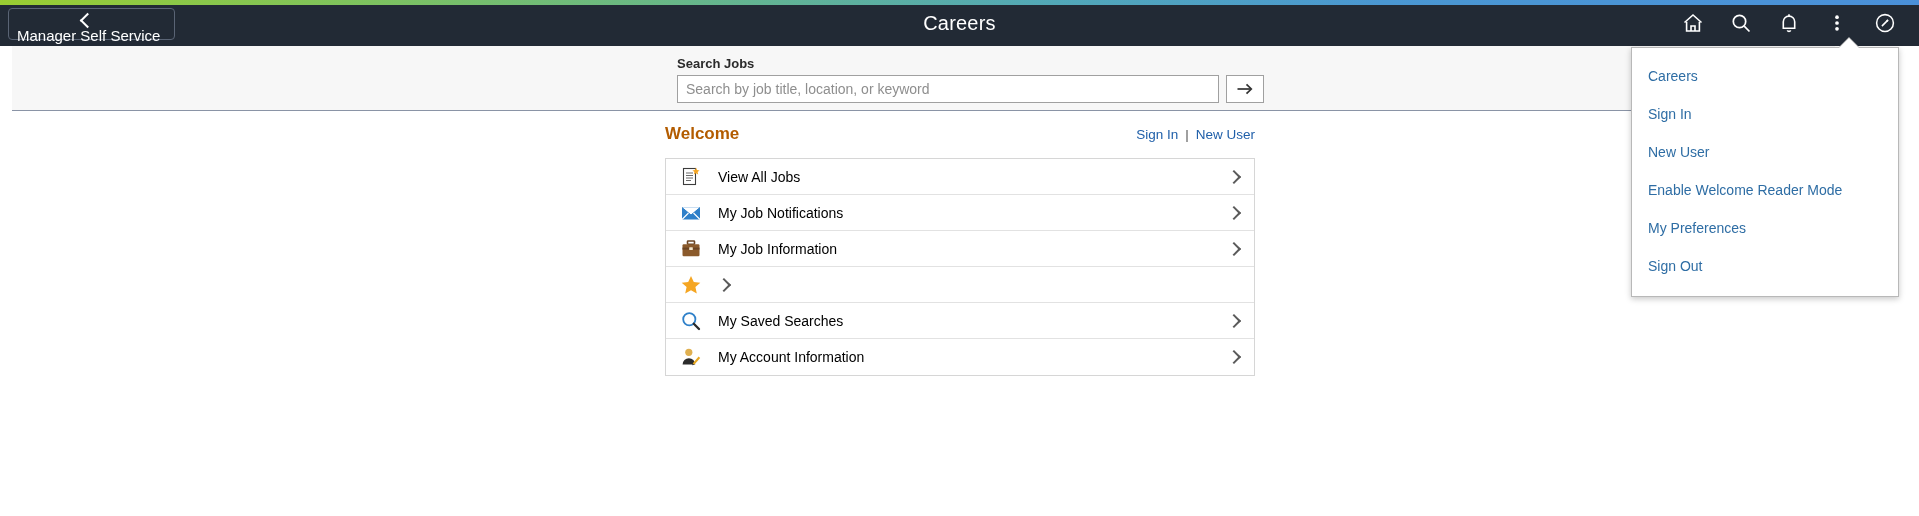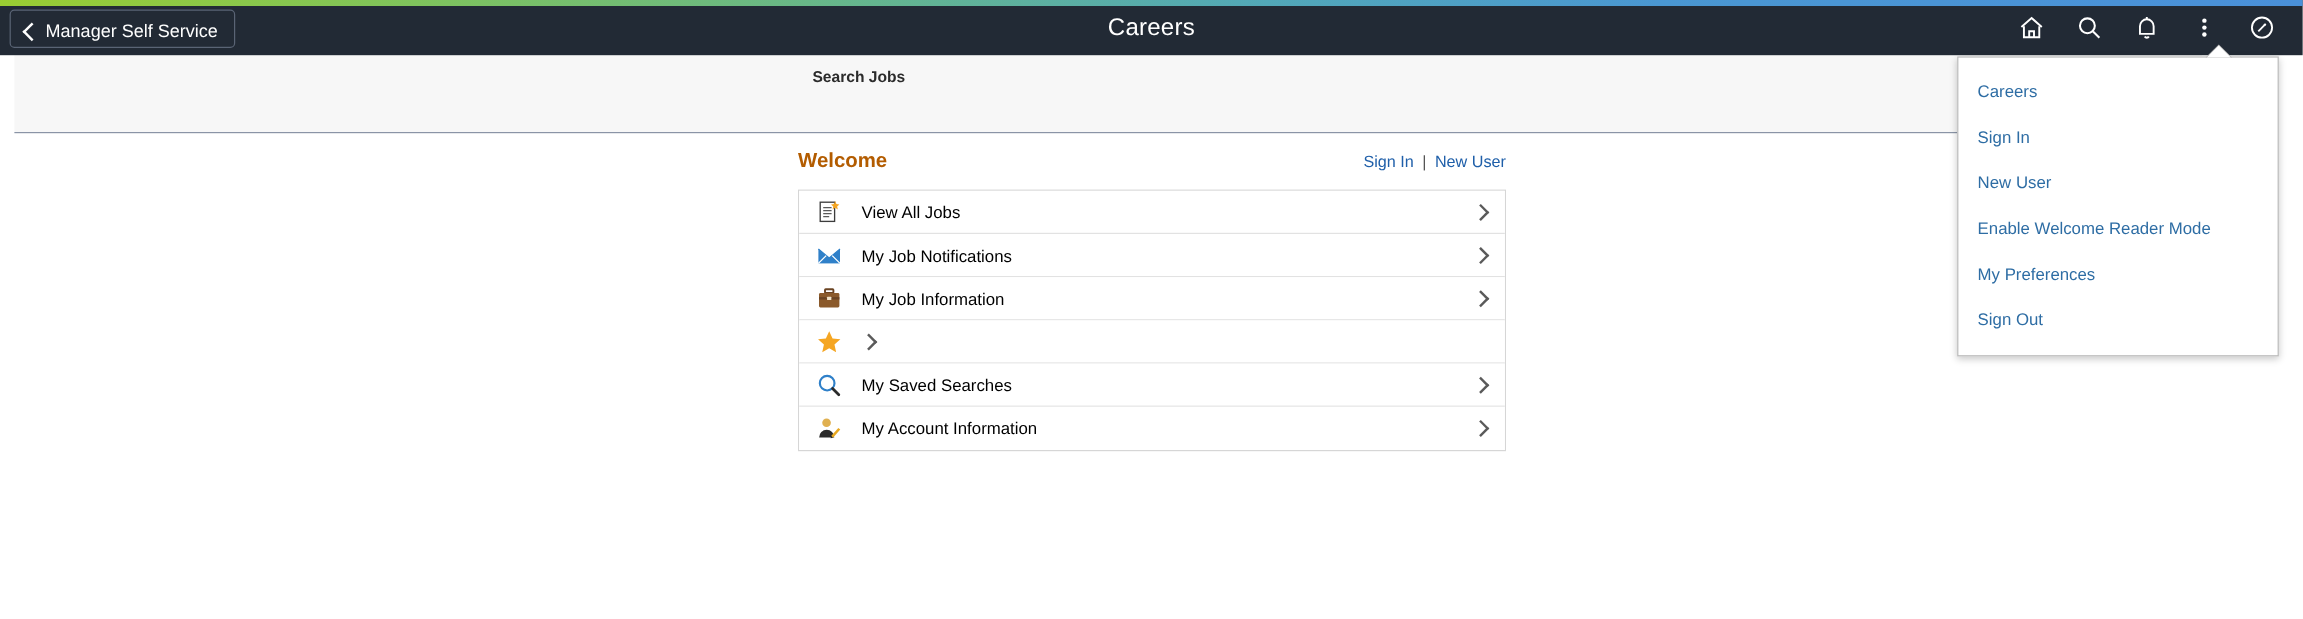--- a/index.html
+++ b/index.html
@@ -33,20 +33,21 @@
     height: 32px;
     display: flex; align-items: center;
     padding: 4px 14px 0 8px;
     border: 1px solid #5A6475;
     border-radius: 4px;
     color: #ffffff;
     font-size: 15px;
     white-space: nowrap;
     cursor: pointer;
     background: transparent;
+    flex-direction: column;
   }
   .back-chevron {
     display: inline-block;
     width: 14px; height: 14px;
     margin-right: 7px;
     position: relative;
     flex: none;
   }
   .back-chevron::before {
     content: "";
@@ -278,20 +279,29 @@
         </svg>
       </div>
     </div>
   </div>
 
   <div class="accent-strip"></div>
 
   <div class="search-band">
     <div class="search-wrap">
       <span class="search-label">Search Jobs</span>
+      <div class="search-row">
+        <input class="search-input" type="text" placeholder="Search by job title, location, or keyword" style="">
+        <div class="search-go">
+          <svg width="20" height="18" viewBox="0 0 20 18" fill="none" stroke="#333333" stroke-width="1.7">
+            <path d="M2.5 9 H16"></path>
+            <path d="M11.5 4.3 L16.3 9 L11.5 13.7"></path>
+          </svg>
+        </div>
+      </div>
     </div>
   </div>
 
   <div class="content">
     <div class="welcome-row">
       <div class="welcome-title">Welcome</div>
       <div class="welcome-links">
         <a>Sign In</a>
         <span class="link-sep">|</span>
         <a>New User</a>

